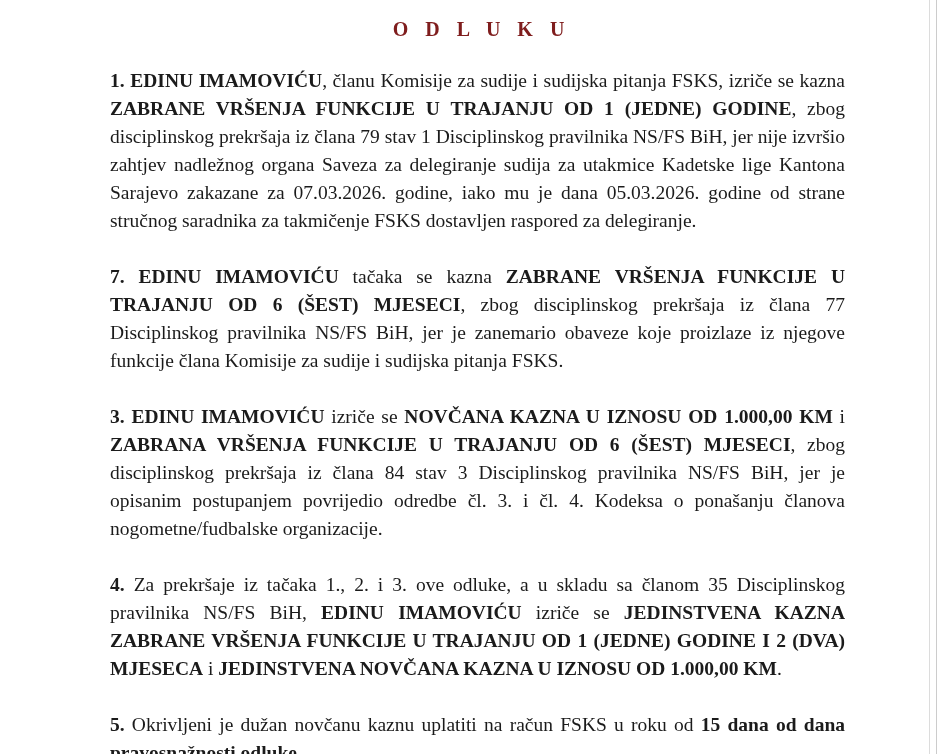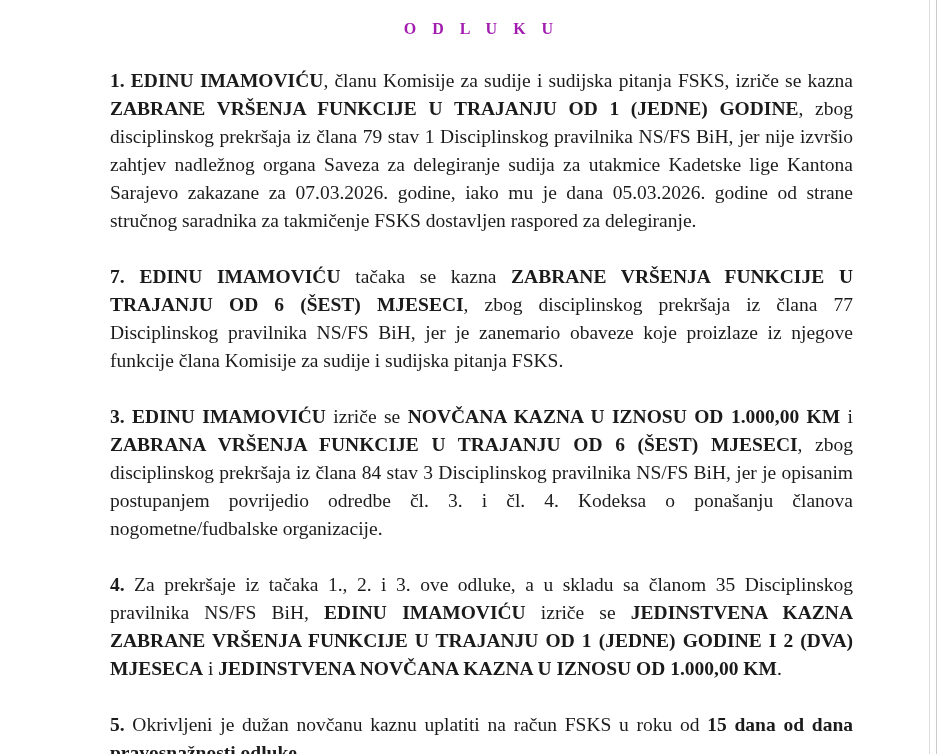--- a/index.html
+++ b/index.html
@@ -18,31 +18,31 @@
   .page {
     position: absolute;
     inset: 0;
     background: #ffffff;
   }
   .doc-title {
     margin: 16px 0 0 110px;
     width: 743px;
     text-align: center;
     font-weight: bold;
-    font-size: 16px;
+    font-size: 20px;
     line-height: 26px;
     letter-spacing: 6px;
-    color: #a21caf;
+    color: #7f1d1d;
   }
   .doc-body {
     margin-left: 110px;
     width: 743px;
   }
   .doc-body p {
-    margin: 28px 0 0 0;
+    margin: 28px 8px 0 0;
     text-align: justify;
     font-size: 19.5px;
     line-height: 28px;
   }
   .doc-body p:first-child {
     margin-top: 25px;
   }
   .run-b {
     font-weight: bold;
   }

